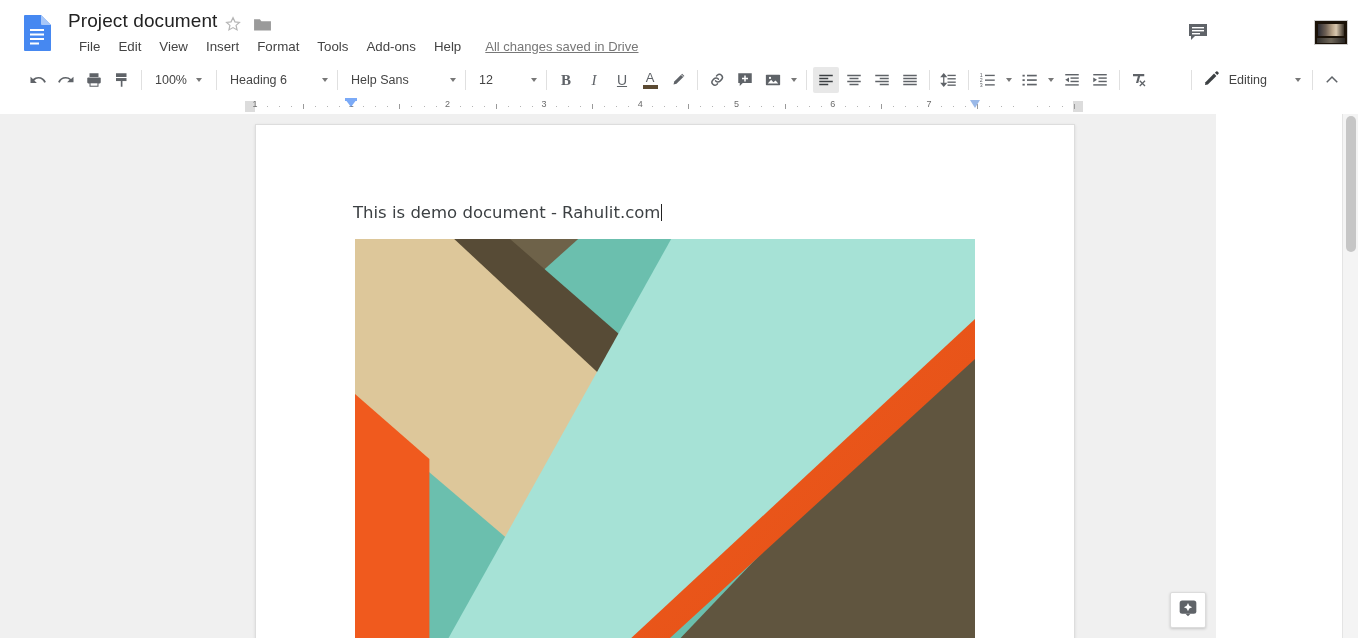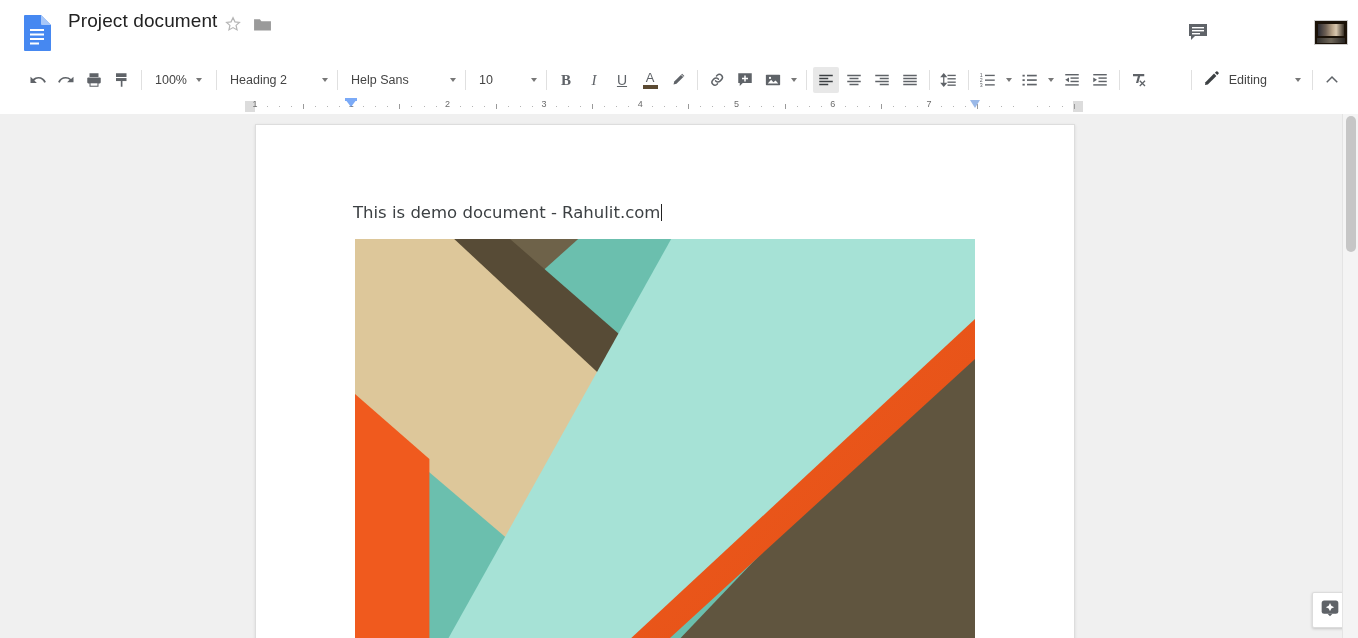--- a/index.html
+++ b/index.html
@@ -64,21 +64,21 @@
   .rtick { position:absolute; top:6px; width:1px; height:5px; background:#9a9a9a; }
   .rdot  { position:absolute; top:8px; width:1px; height:1px; background:#b4b4b4; }
   .rnum  { position:absolute; top:1px; font-size:9px; color:#6b6b6b; transform:translateX(-50%); }
   .indent-left { position:absolute; top:1px; width:0;height:0;
         border-left:6px solid transparent; border-right:6px solid transparent; border-top:8px solid #7baaf7; cursor:pointer;}
   .indent-left-bar { position:absolute; top:0px; width:12px; height:3px; background:#7baaf7; cursor:pointer;}
   .indent-right { position:absolute; top:2px; width:0;height:0;
         border-left:5px solid transparent; border-right:5px solid transparent; border-top:8px solid #9bb9e8; cursor:pointer;}
 
   
-  .canvas { position:absolute; top:114px; left:0; width:1358px; height:524px; background:#f0f0f0; overflow:hidden;text-align:center; }
+  .canvas { position:absolute; top:114px; left:0; width:1216px; height:524px; background:#f0f0f0; overflow:hidden;text-align:center; }
   .page { position:absolute; left:255px; top:10px; width:818px; height:700px; background:#fff;
           border:1px solid #ddd; box-shadow:0 1px 3px rgba(0,0,0,.10); }
   .doc-text { position:absolute; left:97px; top:78px; font-size:16.5px; color:#3c4043;
               font-family:"DejaVu Sans", sans-serif; white-space:nowrap; }
   .caret-blink { display:inline-block; width:1px; height:17px; background:#222;
               vertical-align:-3px; margin-left:1px; animation:blink 1.05s step-end infinite; }
   @keyframes blink { 0%,49%{opacity:1} 50%,100%{opacity:0} }
 
   .doc-image { position:absolute; left:99px; top:114px; width:620px; height:500px; overflow:hidden; }
   .doc-image .layer { position:absolute; inset:0; }
@@ -117,20 +117,31 @@
         <path d="M12 3.5l2.6 5.6 6 .7-4.5 4.1 1.3 6-5.4-3.1-5.4 3.1 1.3-6L3.4 9.8l6-.7L12 3.5z" fill="none" stroke="#b6b6b6" stroke-width="1.6"></path>
       </svg>
     </div>
 
     <div class="folder-icon">
       <svg width="19" height="15" viewBox="0 0 20 16">
         <path d="M1 2.5h6.2l1.6 2H19v10H1z" fill="#9a9a9a"></path>
       </svg>
     </div>
 
+    <div class="menubar">
+      <div class="menu-item">File</div>
+      <div class="menu-item">Edit</div>
+      <div class="menu-item">View</div>
+      <div class="menu-item">Insert</div>
+      <div class="menu-item">Format</div>
+      <div class="menu-item">Tools</div>
+      <div class="menu-item">Add-ons</div>
+      <div class="menu-item">Help</div>
+      <div class="save-status">All changes saved in Drive</div>
+    </div>
 
     <div class="comment-btn">
       <svg width="24" height="24" viewBox="0 0 24 24">
         <path d="M3 4h18v12H9l-4 4v-4H3z" fill="#5f6368"></path>
         <rect x="6" y="7" width="12" height="1.4" fill="#fff"></rect>
         <rect x="6" y="10" width="12" height="1.4" fill="#fff"></rect>
         <rect x="6" y="13" width="8" height="1.4" fill="#fff"></rect>
       </svg>
     </div>
 
@@ -173,35 +184,35 @@
     <div class="tb-sep"></div>
 
     <div class="tb-combo" style="width:52px">
       <span class="tb-combo-label">100%</span>
       <span class="caret"></span>
     </div>
 
     <div class="tb-sep"></div>
 
     <div class="tb-combo" style="width:98px">
-      <span class="tb-combo-label">Heading 2</span>
+      <span class="tb-combo-label">Heading 6</span>
       <span class="caret" style="margin-left:auto"></span>
     </div>
 
     <div class="tb-sep"></div>
 
     <div class="tb-combo" style="width:105px">
       <span class="tb-combo-label">Help Sans</span>
       <span class="caret" style="margin-left:auto"></span>
     </div>
 
     <div class="tb-sep"></div>
 
     <div class="tb-combo" style="width:58px">
-      <span class="tb-combo-label">10</span>
+      <span class="tb-combo-label">12</span>
       <span class="caret" style="margin-left:auto"></span>
     </div>
 
     <div class="tb-sep"></div>
 
     <div class="tb-btn">
       <span style="font-size:15px;font-weight:bold;color:#5f6368;font-family:'Liberation Serif',serif">B</span>
     </div>
     <div class="tb-btn">
       <span style="font-size:15px;font-style:italic;color:#5f6368;font-family:'Liberation Serif',serif">I</span>

